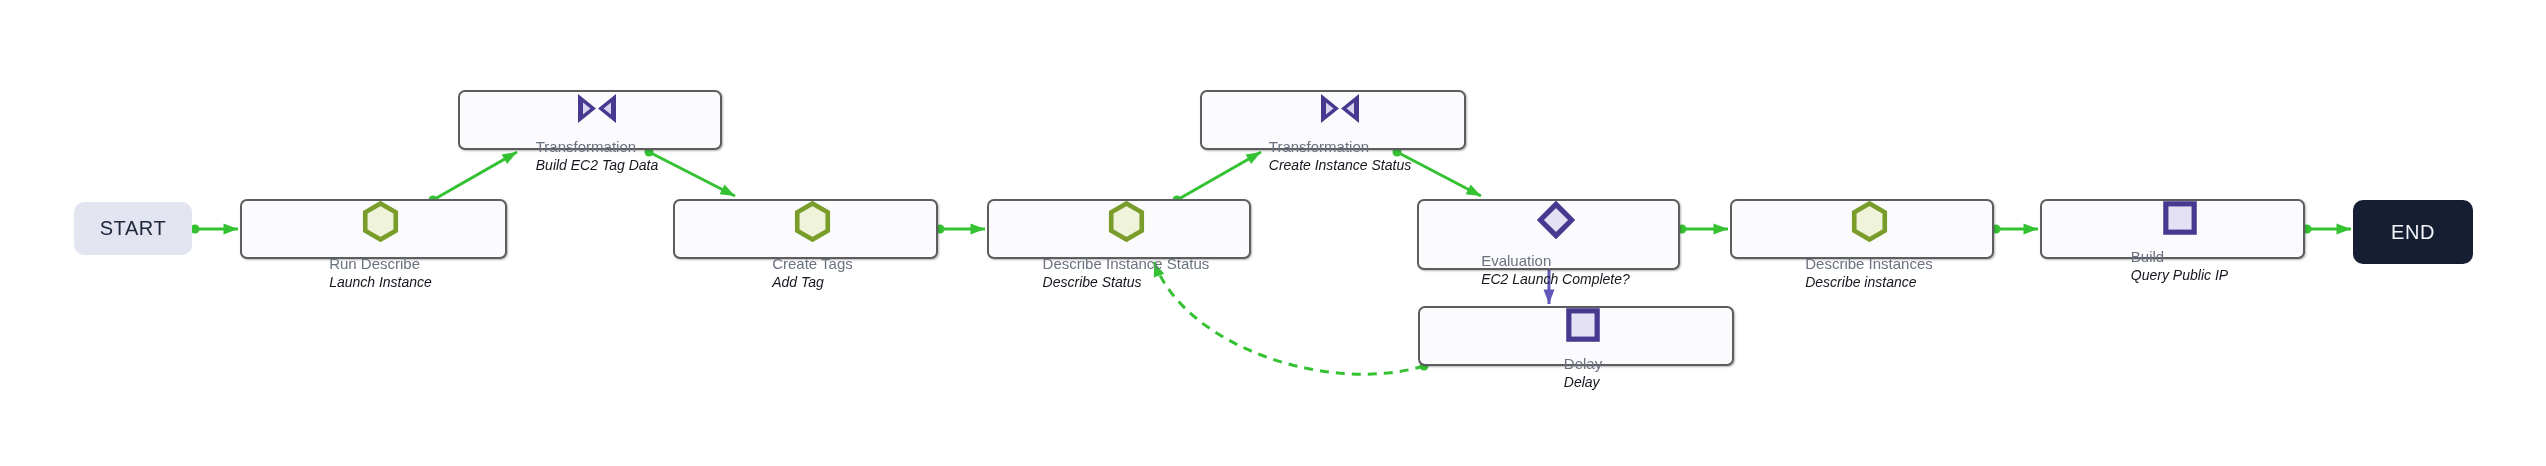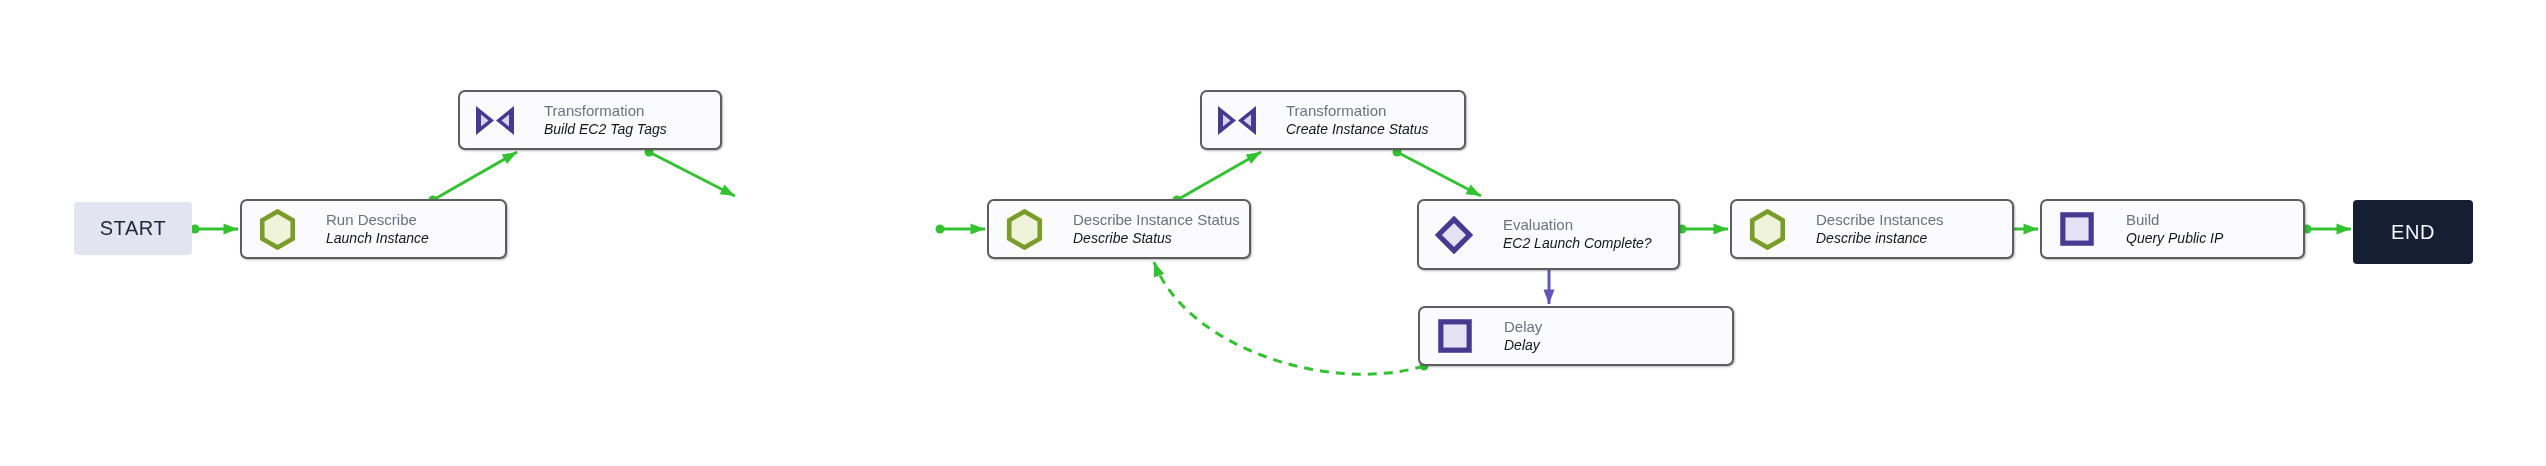--- a/index.html
+++ b/index.html
@@ -15,34 +15,35 @@
 
   .node {
     position:absolute;
     box-sizing:border-box;
     background:var(--node-bg);
     border:2px solid var(--node-border);
     border-radius:7px;
     box-shadow:1px 1px 2px rgba(50,50,50,0.35);
     display:flex;
     align-items:center;
-    gap:28px;
+    gap:13px;
     padding-left:14px;
     cursor:pointer;
+    flex-direction:column;
   }
   .node .icon { width:42px; display:flex; align-items:center; justify-content:center; flex:0 0 auto; }
   .node .txt { display:flex; flex-direction:column; line-height:1.25; }
   .node .title { font-size:15px; color:var(--title-gray); }
   .node .subtitle { font-size:14px; font-style:italic; color:var(--subtitle-dark); }
 
   .terminal {
     position:absolute;
     box-sizing:border-box;
     display:flex; align-items:center; justify-content:center;
-    border-radius:4px;
+    border-radius:10px;
     font-size:20px;
     letter-spacing:0.6px;
     cursor:pointer;
   }
   .terminal.start { background:var(--start-bg); color:var(--start-text); }
   .terminal.end   { background:var(--end-bg);   color:var(--end-text); }
 </style>
 </head>
 <body>
 
@@ -98,21 +99,32 @@
         <span class="icon">
           <svg width="43" height="33" viewBox="0 0 42 32">
             <polygon points="2,1.5 2,30.5 20,16" fill="#46398f"></polygon>
             <polygon points="7,10 7,22 14.5,16" fill="#d8d4f0"></polygon>
             <polygon points="40,1.5 40,30.5 22,16" fill="#46398f"></polygon>
             <polygon points="35,10 35,22 27.5,16" fill="#d8d4f0"></polygon>
           </svg>
         </span>
         <span class="txt">
           <span class="title">Transformation</span>
-          <span class="subtitle">Build EC2 Tag Tags</span>
+          <span class="subtitle">Build EC2 Tag Data</span>
+        </span>
+      </div>
+      <div class="node" style="left: 673px; top: 199px; width: 265px; height: 60px;">
+        <span class="icon">
+          <svg width="37" height="41" viewBox="0 0 40 44">
+            <polygon points="20,2.5 36.5,12 36.5,32 20,41.5 3.5,32 3.5,12" fill="#eef3d9" stroke="#7a9c2a" stroke-width="5"></polygon>
+          </svg>
+        </span>
+        <span class="txt">
+          <span class="title">Create Tags</span>
+          <span class="subtitle">Add Tag</span>
         </span>
       </div>
       <div class="node" style="left: 987px; top: 199px; width: 264px; height: 60px; align-items: center;">
         <span class="icon">
           <svg width="37" height="41" viewBox="0 0 40 44">
             <polygon points="20,2.5 36.5,12 36.5,32 20,41.5 3.5,32 3.5,12" fill="#eef3d9" stroke="#7a9c2a" stroke-width="5"></polygon>
           </svg>
         </span>
         <span class="txt">
           <span class="title">Describe Instance Status</span>
@@ -148,21 +160,21 @@
         <span class="icon">
           <svg width="34" height="34" viewBox="0 0 36 36">
             <rect x="3" y="3" width="30" height="30" fill="#e4e1f5" stroke="#46398f" stroke-width="5.5"></rect>
           </svg>
         </span>
         <span class="txt">
           <span class="title">Delay</span>
           <span class="subtitle">Delay</span>
         </span>
       </div>
-      <div class="node" style="left: 1730px; top: 199px; width: 284px; height: 60px;">
+      <div class="node" style="left: 1730px; top: 199px; width: 264px; height: 60px;">
         <span class="icon">
           <svg width="37" height="41" viewBox="0 0 40 44">
             <polygon points="20,2.5 36.5,12 36.5,32 20,41.5 3.5,32 3.5,12" fill="#eef3d9" stroke="#7a9c2a" stroke-width="5"></polygon>
           </svg>
         </span>
         <span class="txt">
           <span class="title">Describe Instances</span>
           <span class="subtitle">Describe instance</span>
         </span>
       </div>

